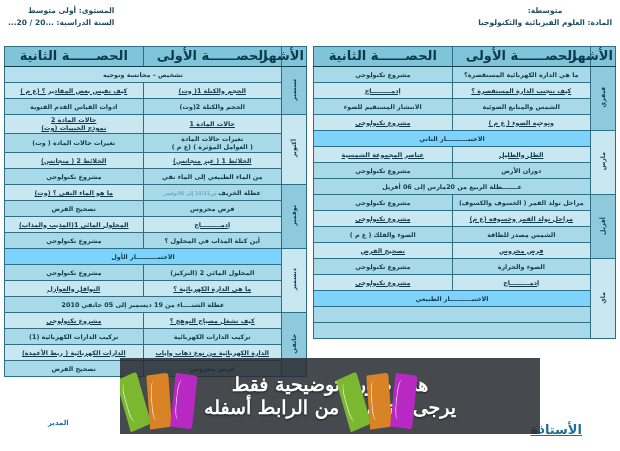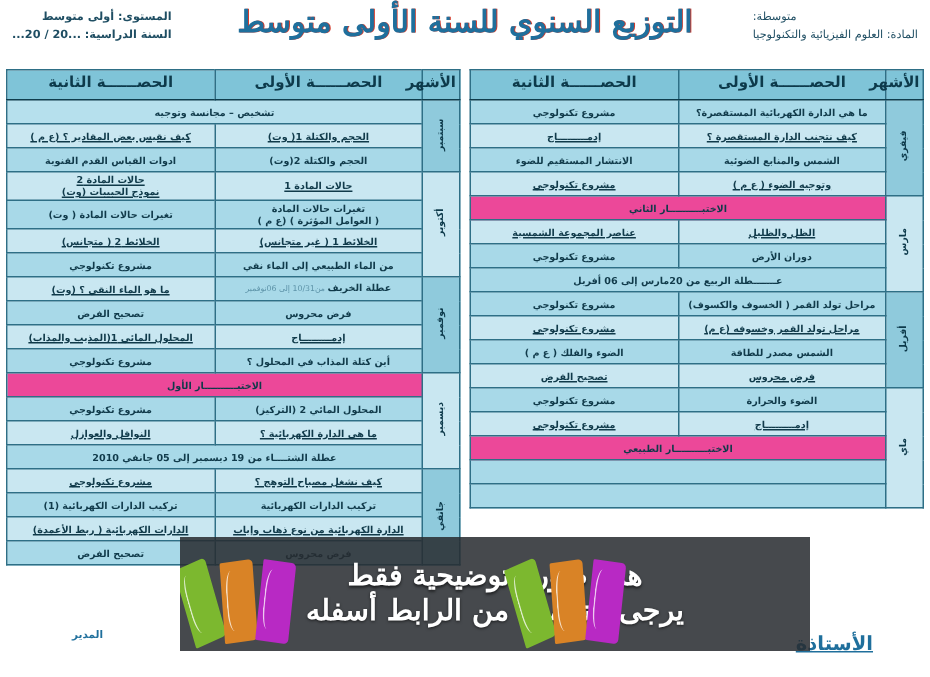--- a/index.html
+++ b/index.html
@@ -7,22 +7,22 @@
     width:620px;height:451px;
     background:#ffffff;
     font-family:"DejaVu Sans","Liberation Sans",sans-serif;
     overflow:hidden;position:relative;
   }
   
   .page-header{
     position:absolute;top:0;left:0;width:620px;height:44px;
   }
   .hdr-right{
-    position:absolute;right:8px;top:5px;text-align:left;
-    color:#1f4e63;font-size:7.5px;font-weight:normal;line-height:1.55;
+    position:absolute;right:8px;top:5px;text-align:center;
+    color:#1f4e63;font-size:7.5px;font-weight:bold;line-height:1.55;
   }
   .hdr-left{
     position:absolute;left:8px;top:5px;text-align:right;
     color:#1f4e63;font-size:7.5px;font-weight:bold;line-height:1.55;
   }
   .doc-title{
     position:absolute;left:0;right:0;top:2px;text-align:center;
     font-family:"DejaVu Serif","Liberation Serif",serif;
     font-size:20px;font-weight:bold;color:#1f6f9c;
     letter-spacing:-0.5px;
@@ -42,21 +42,21 @@
   }
   table.plan th,table.plan td{
     border:0.8px solid #2e6f86;
     font-size:6.4px;font-weight:bold;color:#103a4a;
     text-align:center;vertical-align:middle;
     padding:1px 2px;line-height:1.25;
     height:13px;
   }
   table.plan th{
     background:#7fc4d8;
-    color:#0d3a4b;font-size:10px;height:17px;
+    color:#0d3a4b;font-size:13px;height:17px;
     border-bottom:1.6px solid #0f3d4d;
   }
   th.col-month{width:20px;font-size:6px;}
   td.month-cell{
     width:20px;background:#8fcadc;
     font-size:6px;padding:0;
   }
   td.month-cell .vtxt{
     writing-mode:vertical-rl;text-orientation:mixed;
     transform:rotate(180deg);
@@ -64,21 +64,21 @@
     font-size:6.2px;font-weight:bold;color:#0d3a4b;
     line-height:1;
   }
   td.month-cell.alt{background:#c9e7f1;}
   
   tr.tone-a td.les{background:#a8d9e8;}
   tr.tone-b td.les{background:#c9e7f1;text-decoration:underline;}
   td.les{height:13px;}
   td.full{background:#b6e0ed;}
   td.exam{
-    background:#ec4899;color:#6fa9bd;font-size:6.6px;
+    background:#7dd3fc;color:#6fa9bd;font-size:6.6px;
     letter-spacing:0.4px;
   }
   td.holiday{background:#a8d9e8;color:#1f4e63;font-size:6.4px;}
   td.holiday .sub{font-size:5.2px;color:#5d93a8;font-weight:normal;}
   td.devoir{color:#2f84b5;}
   td.tall{height:20px;}
   td.blank{background:#a8d9e8;height:22px;}
   td.blank2{background:#a8d9e8;height:30px;}
 
   
@@ -125,21 +125,20 @@
   }
 </style>
 </head>
 <body>
 
 <div class="page-header">
   <div class="hdr-right">
     <div>متوسطة:</div>
     <div>المادة: العلوم الفيزيائية والتكنولوجيا</div>
   </div>
-  <div class="doc-title">التوزيع السنوي للسنة الأولى متوسط</div>
   <div class="hdr-left">
     <div>المستوى: أولى متوسط</div>
     <div>السنة الدراسية: ...20 / 20...</div>
   </div>
 </div>
 
 <div class="tables">
 
   <div class="tbl-wrap">
     <table class="plan">

